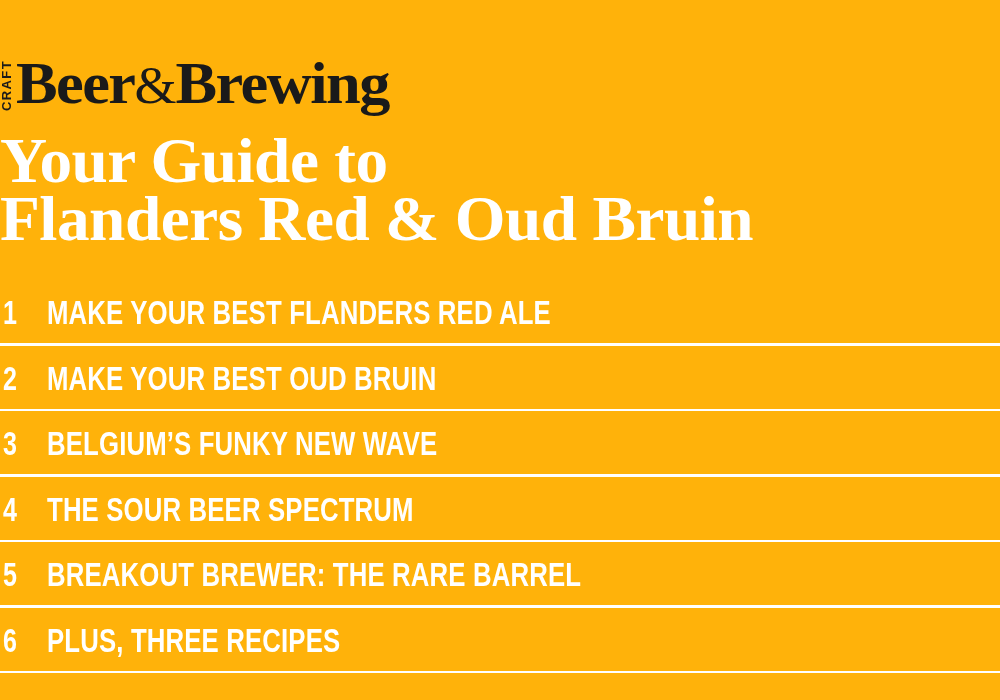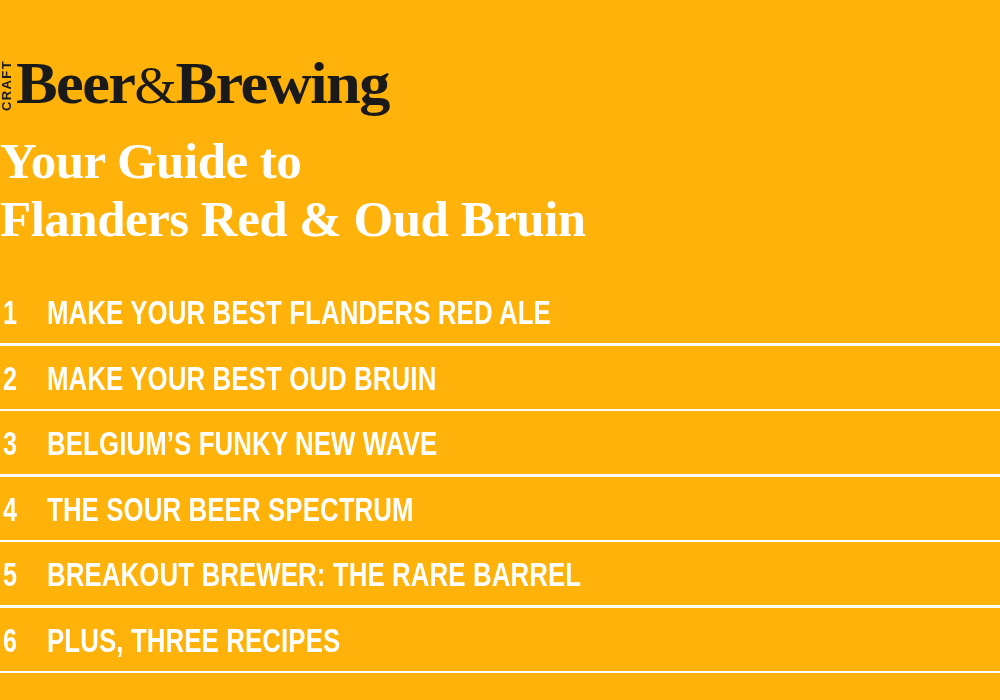--- a/index.html
+++ b/index.html
@@ -73,21 +73,21 @@
 
   
   .headline {
     position:absolute;
     left:0px;
     top:132px;
     width:1000px;
     color:#ffffff;
     font-family:"Liberation Serif", serif;
     font-weight:700;
-    font-size:50px;
+    font-size:64px;
     line-height:58px;
     letter-spacing:-0.5px;
     white-space:nowrap;
   }
 
   .headline-line {
     display:block;
     transform:scaleX(1.02);
     transform-origin:left center;
   }

